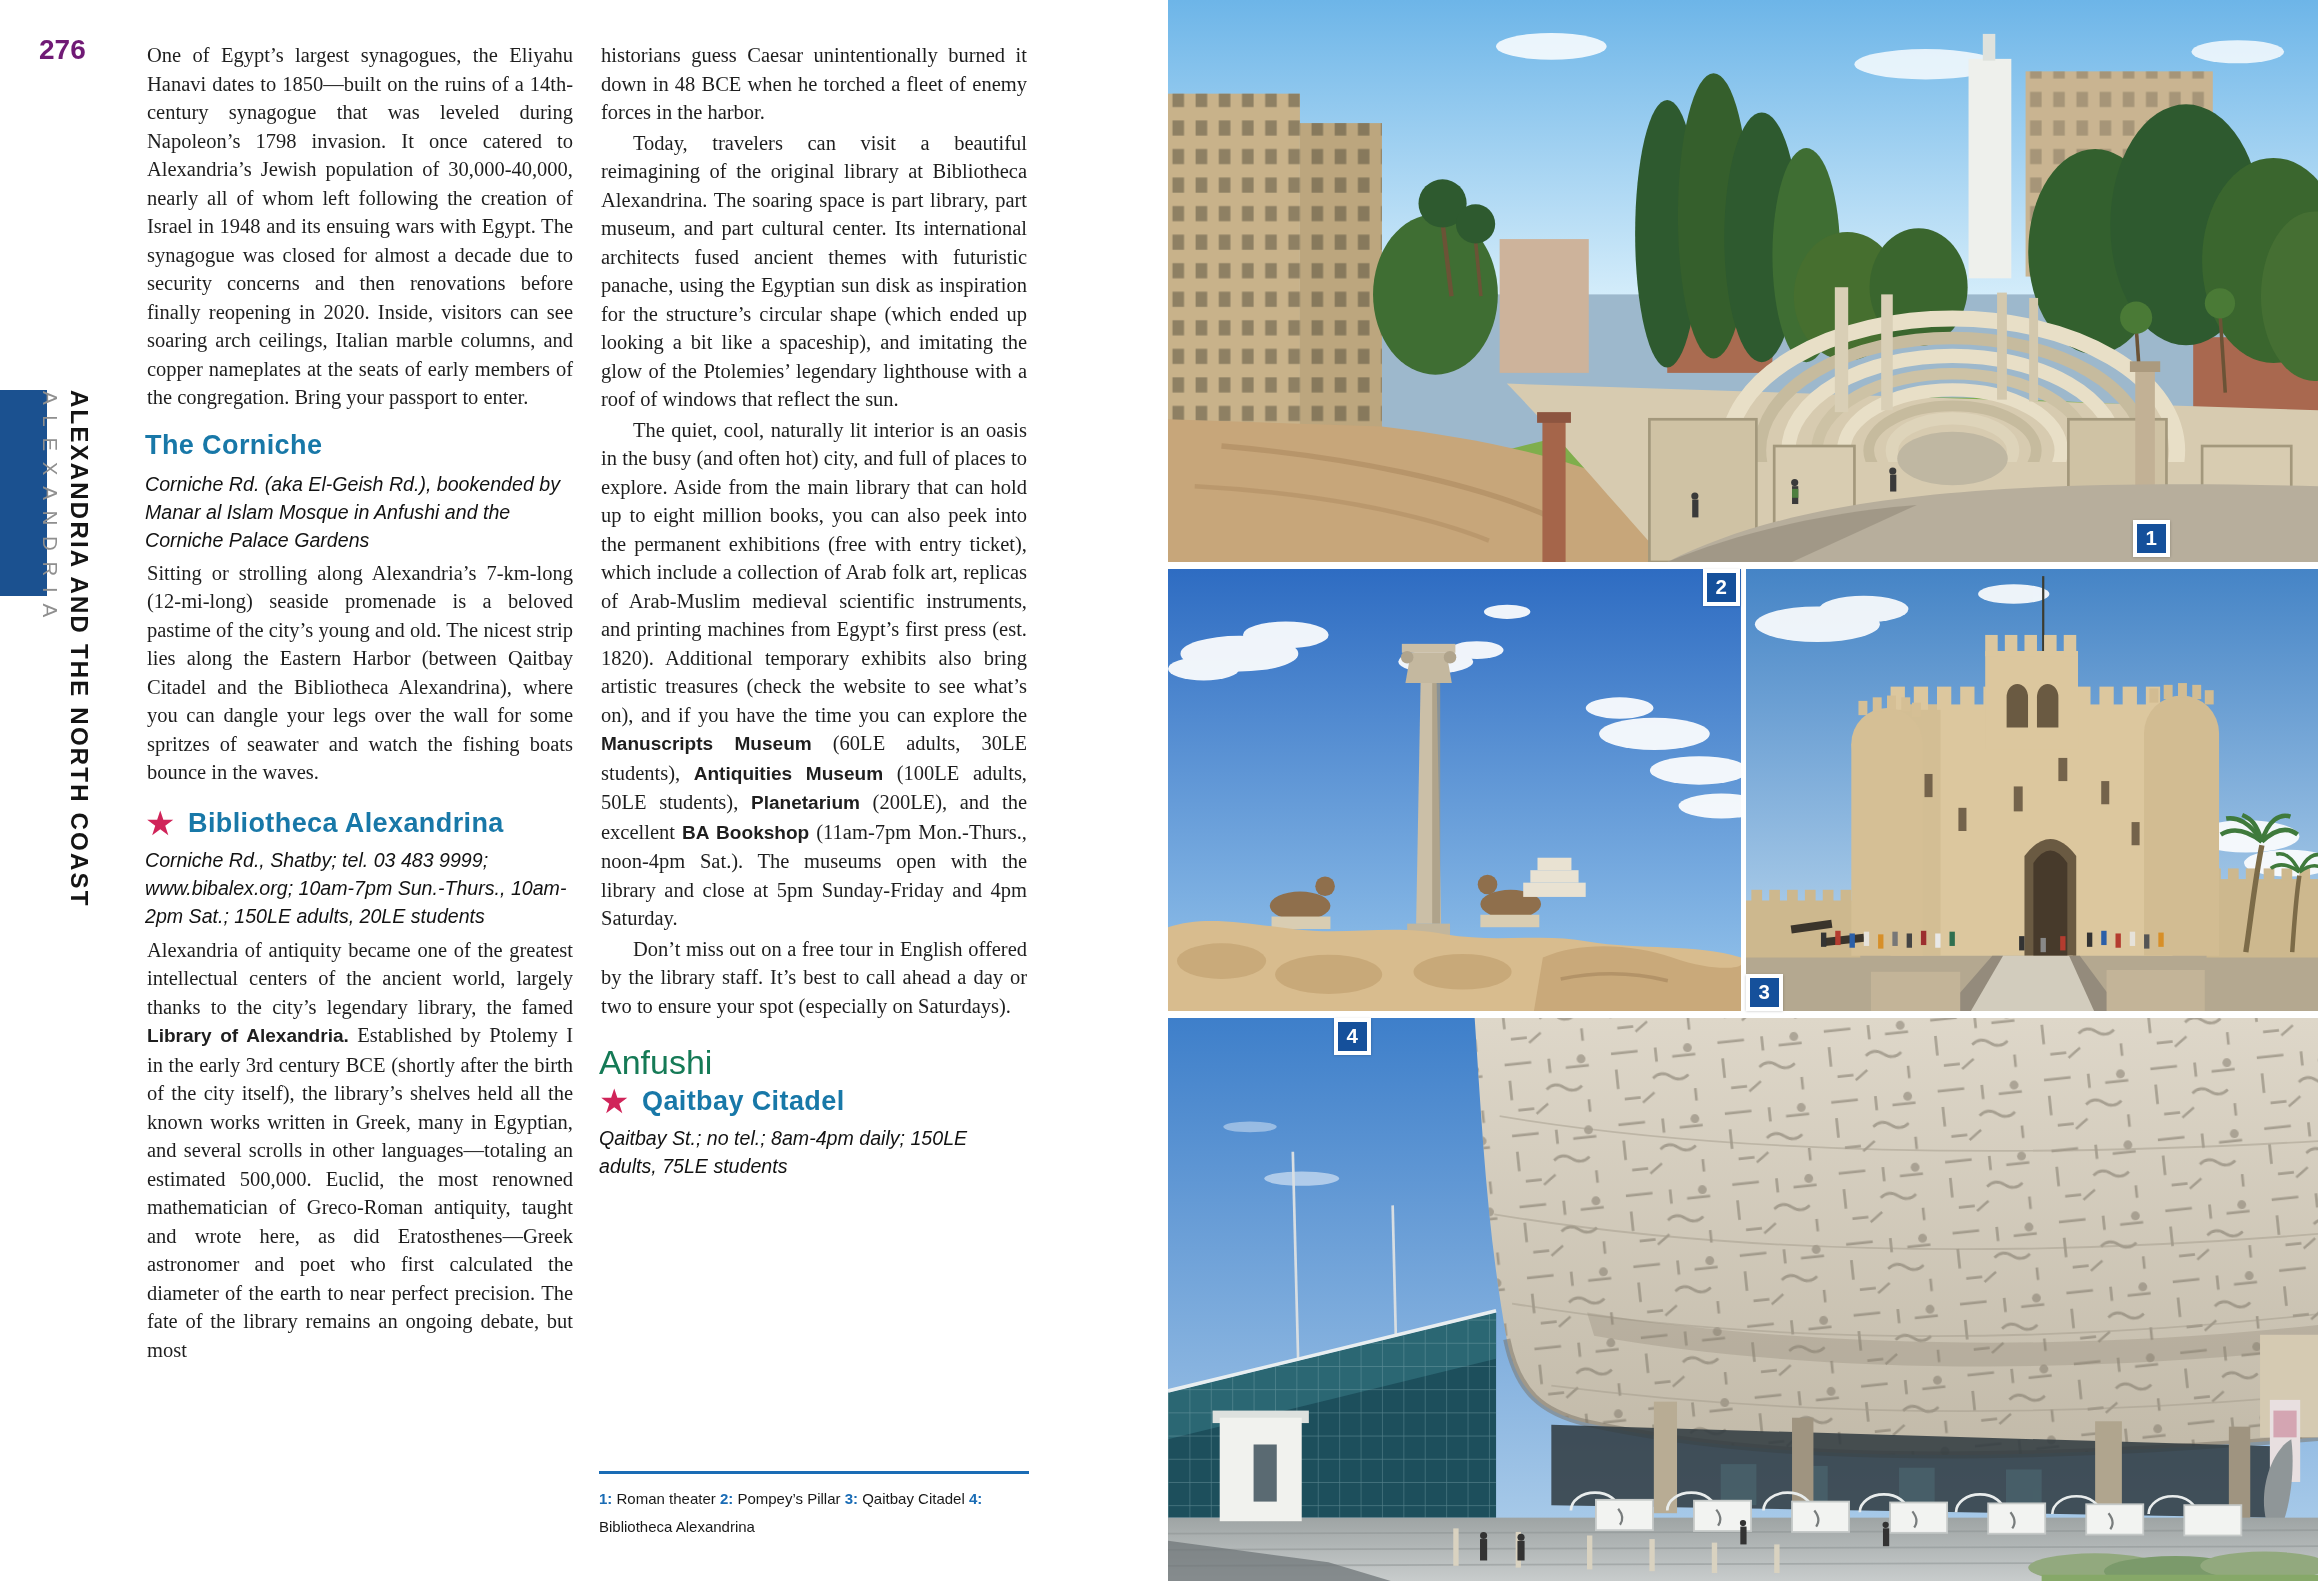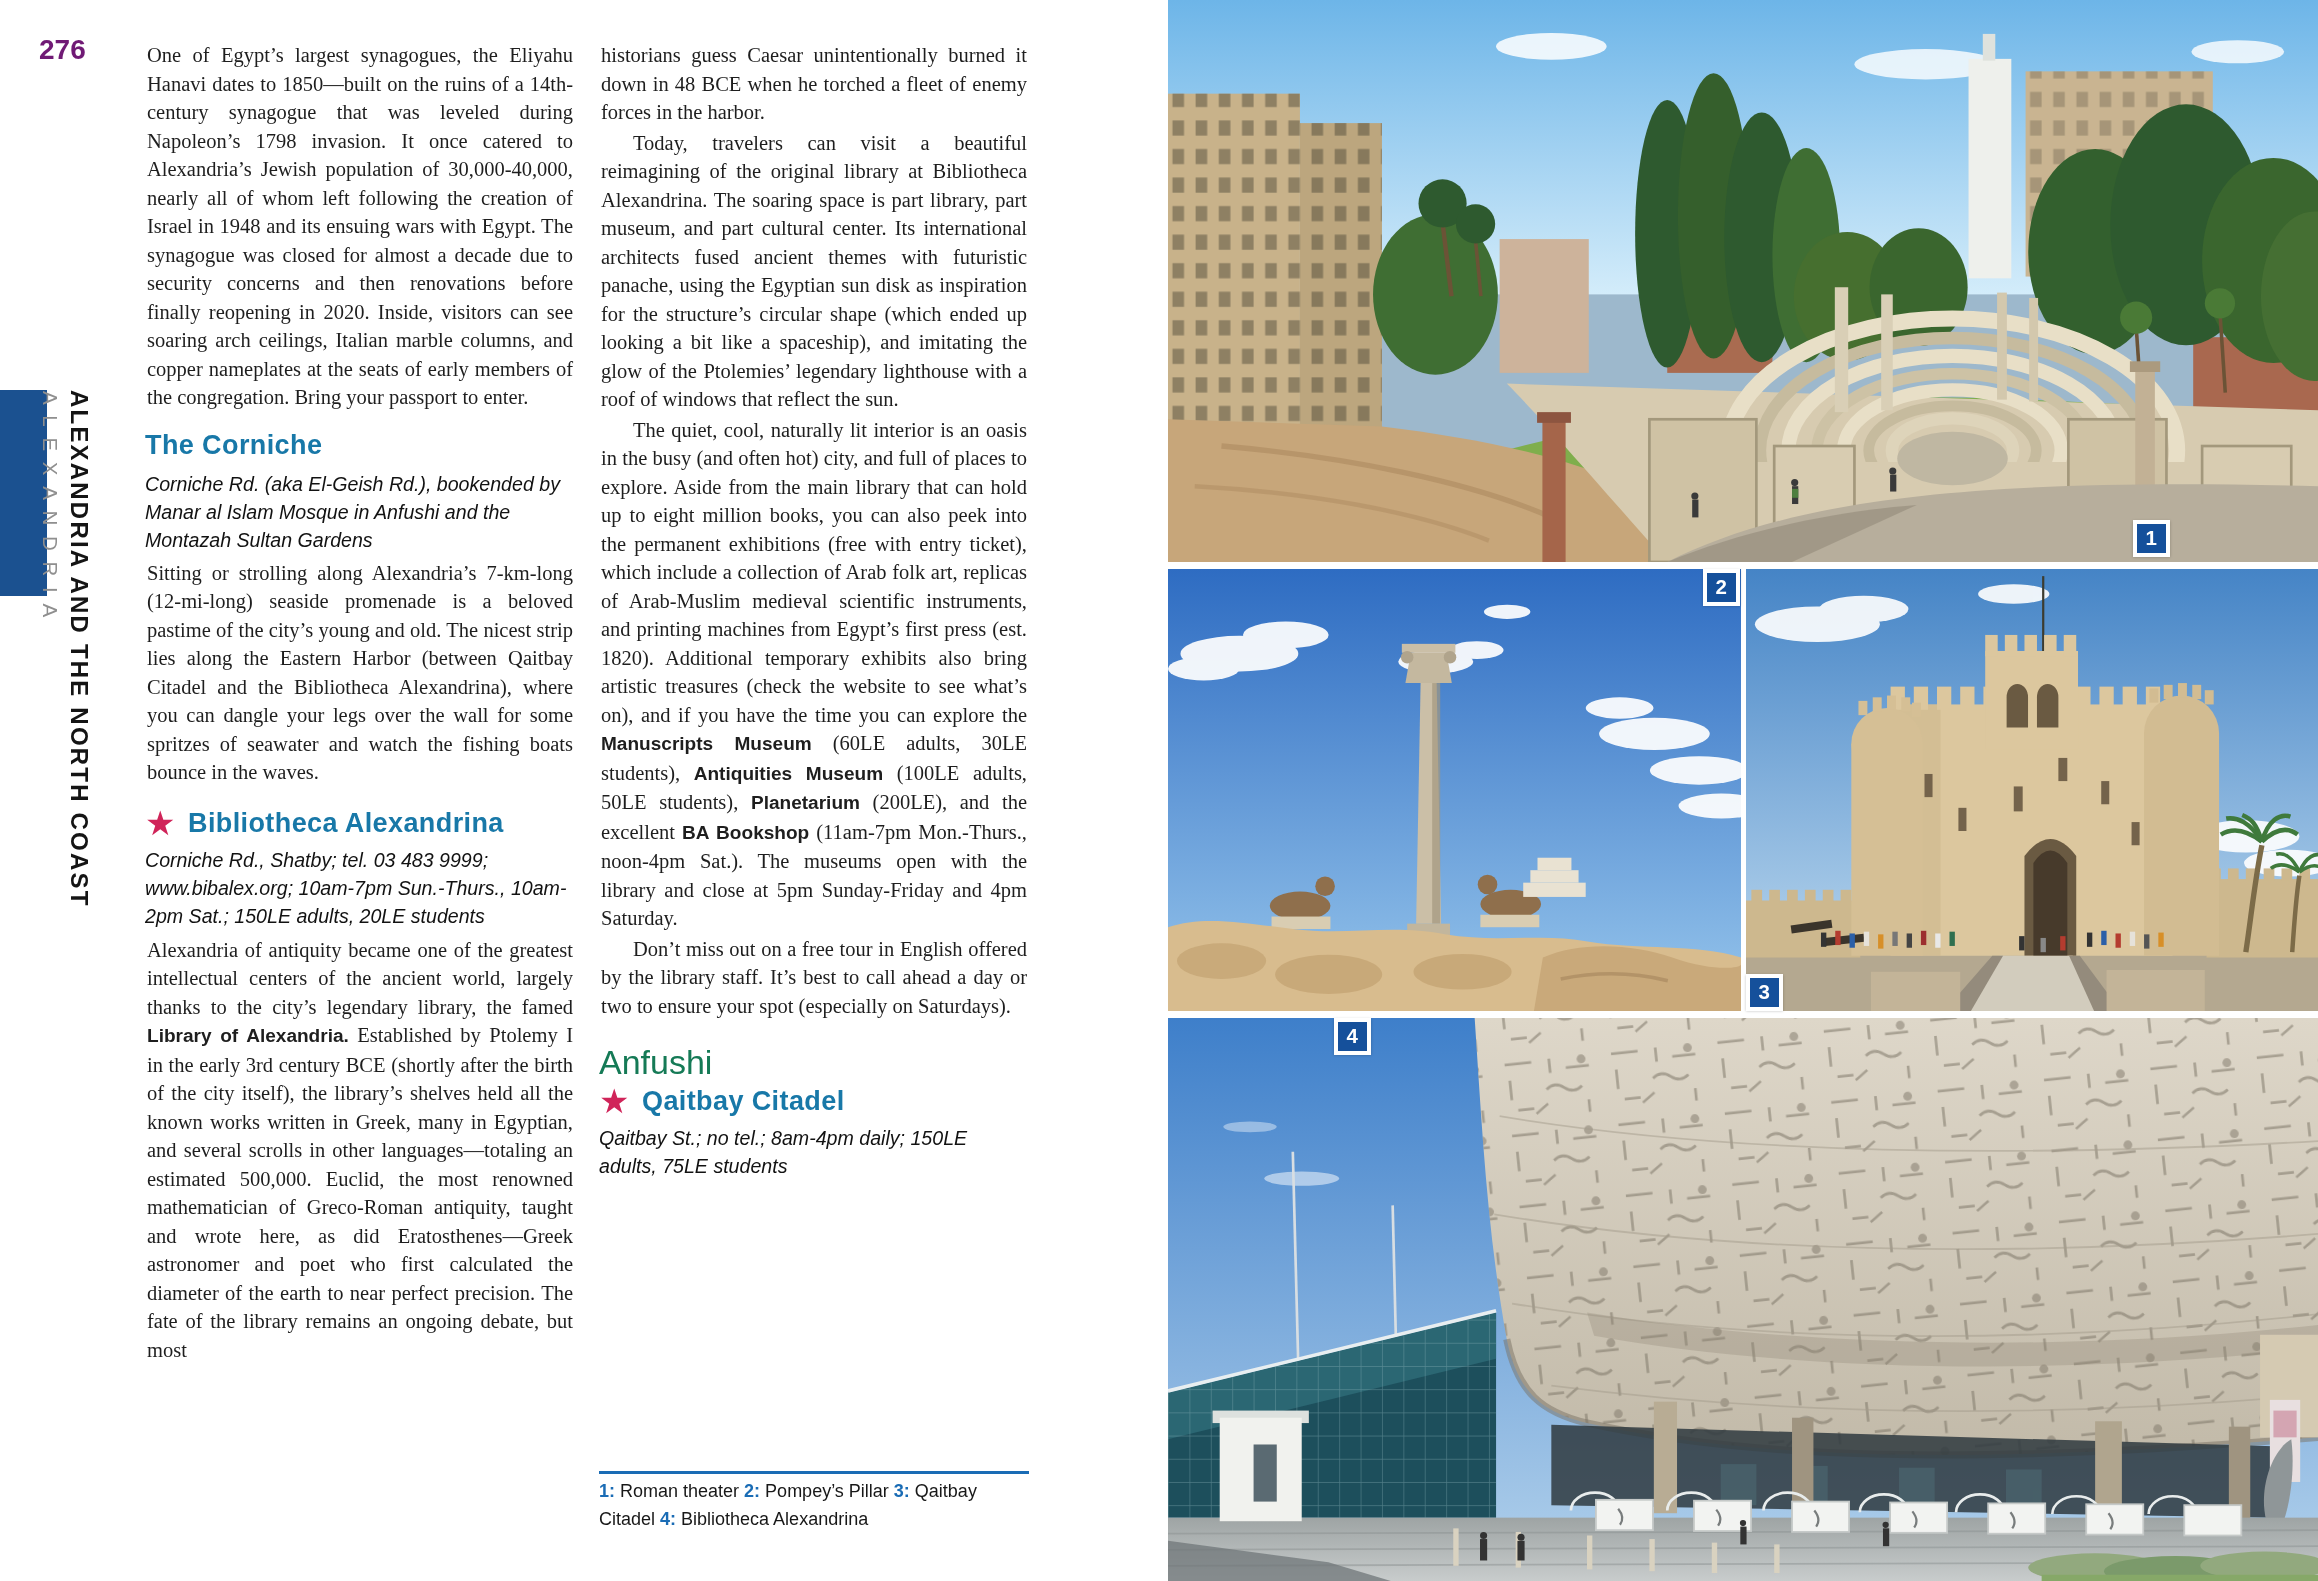--- a/index.html
+++ b/index.html
@@ -26,21 +26,21 @@
   h3.bluehead,.starhead h3{margin:0;font-family:"Liberation Sans",sans-serif;font-weight:bold;
        font-size:27px;color:#1878a8;letter-spacing:0.4px;}
   h3.bluehead{margin:18px 0 9px 0;}
   .starhead{display:flex;align-items:center;gap:12.5px;margin:21.4px 0 7.1px 0;}
   .starhead.tight{margin:3.6px 0 7.1px 0;}
   .star{color:#d02459;font-size:34px;line-height:27px;font-family:"DejaVu Sans",sans-serif;}
   h2.greenhead{margin:23px 0 1.8px 0;font-family:"Liberation Sans",sans-serif;font-weight:normal;
        font-size:34px;color:#157a56;}
   
   .caption{position:absolute;left:599px;top:1471px;width:430px;border-top:3.6px solid #1a6cb5;
-           padding-top:3px;font-family:"Liberation Sans",sans-serif;font-size:18px;line-height:28px;color:#181818;}
+           padding-top:11px;font-family:"Liberation Sans",sans-serif;font-size:15px;line-height:28px;color:#181818;}
   .capnum{color:#1a6cb5;font-weight:bold;}
   
   .photo{position:absolute;overflow:hidden;background:#9db8cc;}
   .photo svg{display:block;width:100%;height:100%;}
   #photo1{left:1168px;top:0;width:1150px;height:562px;}
   #photo2{left:1168px;top:569px;width:573px;height:442px;}
   #photo3{left:1746px;top:569px;width:573px;height:442px;}
   #photo4{left:1168px;top:1018px;width:1150px;height:563px;}
   .badge{position:absolute;width:28.5px;height:28.5px;background:#15509b;border:4.5px solid #ffffff;
          color:#fff;font-family:"Liberation Sans",sans-serif;font-weight:bold;font-size:20.5px;
@@ -58,21 +58,21 @@
   <div class="pagenum">276</div>
 
   <div class="sidebar-bar"></div>
   <div class="vtext boldside">ALEXANDRIA AND THE NORTH COAST</div>
   <div class="vtext grayside">ALEXANDRIA</div>
 
   <div class="col col1">
     <p class="body">One of Egypt’s largest synagogues, the Eliyahu Hanavi dates to 1850—built on the ruins of a 14th-century synagogue that was leveled during Napoleon’s 1798 invasion. It once catered to Alexandria’s Jewish population of 30,000-40,000, nearly all of whom left following the creation of Israel in 1948 and its ensuing wars with Egypt. The synagogue was closed for almost a decade due to security concerns and then renovations before finally reopening in 2020. Inside, visitors can see soaring arch ceilings, Italian marble columns, and copper nameplates at the seats of early members of the congregation. Bring your passport to enter.</p>
 
     <h3 class="bluehead">The Corniche</h3>
-    <p class="details">Corniche Rd. (aka El-Geish Rd.), bookended by Manar al Islam Mosque in Anfushi and the Montazah Sultan Gardens</p>
+    <p class="details">Corniche Rd. (aka El-Geish Rd.), bookended by Manar al Islam Mosque in Anfushi and the Corniche Palace Gardens</p>
     <p class="body">Sitting or strolling along Alexandria’s 7-km-long (12-mi-long) seaside promenade is a beloved pastime of the city’s young and old. The nicest strip lies along the Eastern Harbor (between Qaitbay Citadel and the Bibliotheca Alexandrina), where you can dangle your legs over the wall for some spritzes of seawater and watch the fishing boats bounce in the waves.</p>
 
     <div class="starhead">
       <span class="star">★</span>
       <h3>Bibliotheca Alexandrina</h3>
     </div>
     <p class="details">Corniche Rd., Shatby; tel. 03 483 9999; www.bibalex.org; 10am-7pm Sun.-Thurs., 10am-2pm Sat.; 150LE adults, 20LE students</p>
     <p class="body"><span>Alexandria of antiquity became one of the greatest intellectual centers of the ancient world, largely thanks to the city’s legendary library, the famed </span><b class="sansb">Library of Alexandria.</b><span> Established by Ptolemy I in the early 3rd century BCE (shortly after the birth of the city itself), the library’s shelves held all the known works written in Greek, many in Egyptian, and several scrolls in other languages—totaling an estimated 500,000. Euclid, the most renowned mathematician of Greco-Roman antiquity, taught and wrote here, as did Eratosthenes—Greek astronomer and poet who first calculated the diameter of the earth to near perfect precision. The fate of the library remains an ongoing debate, but most</span></p>
   </div>
 

